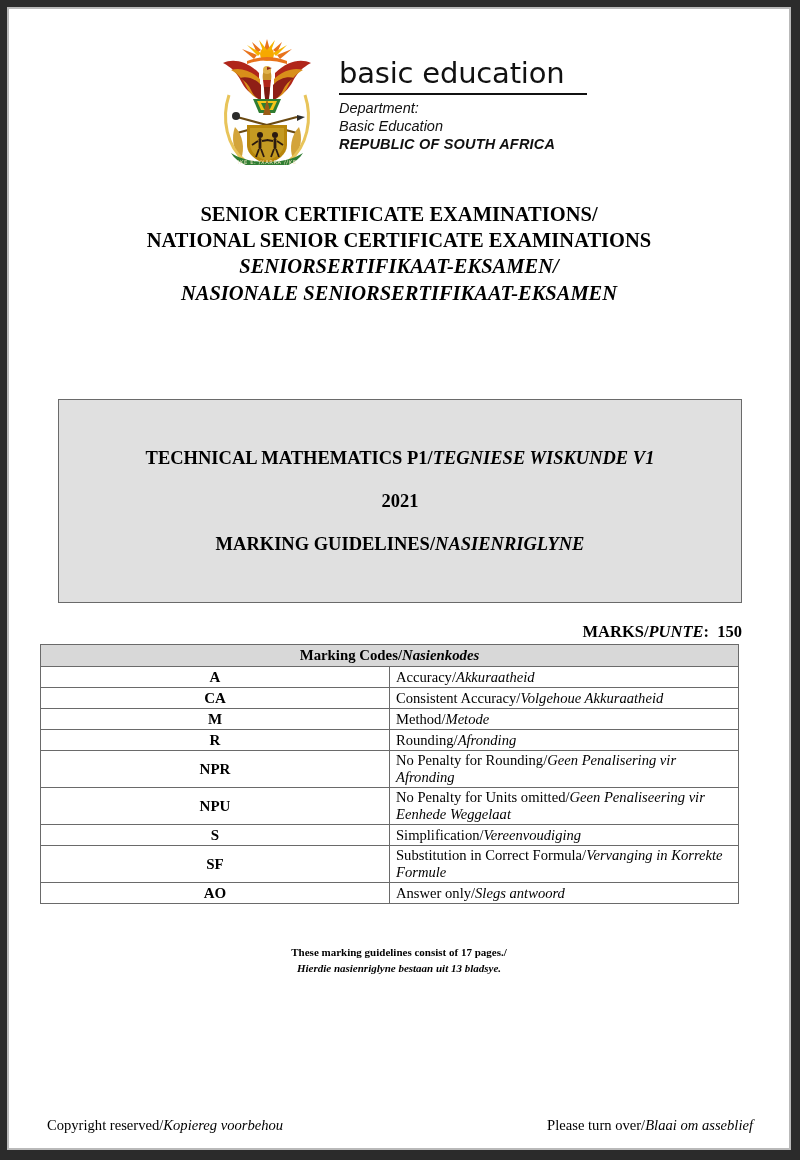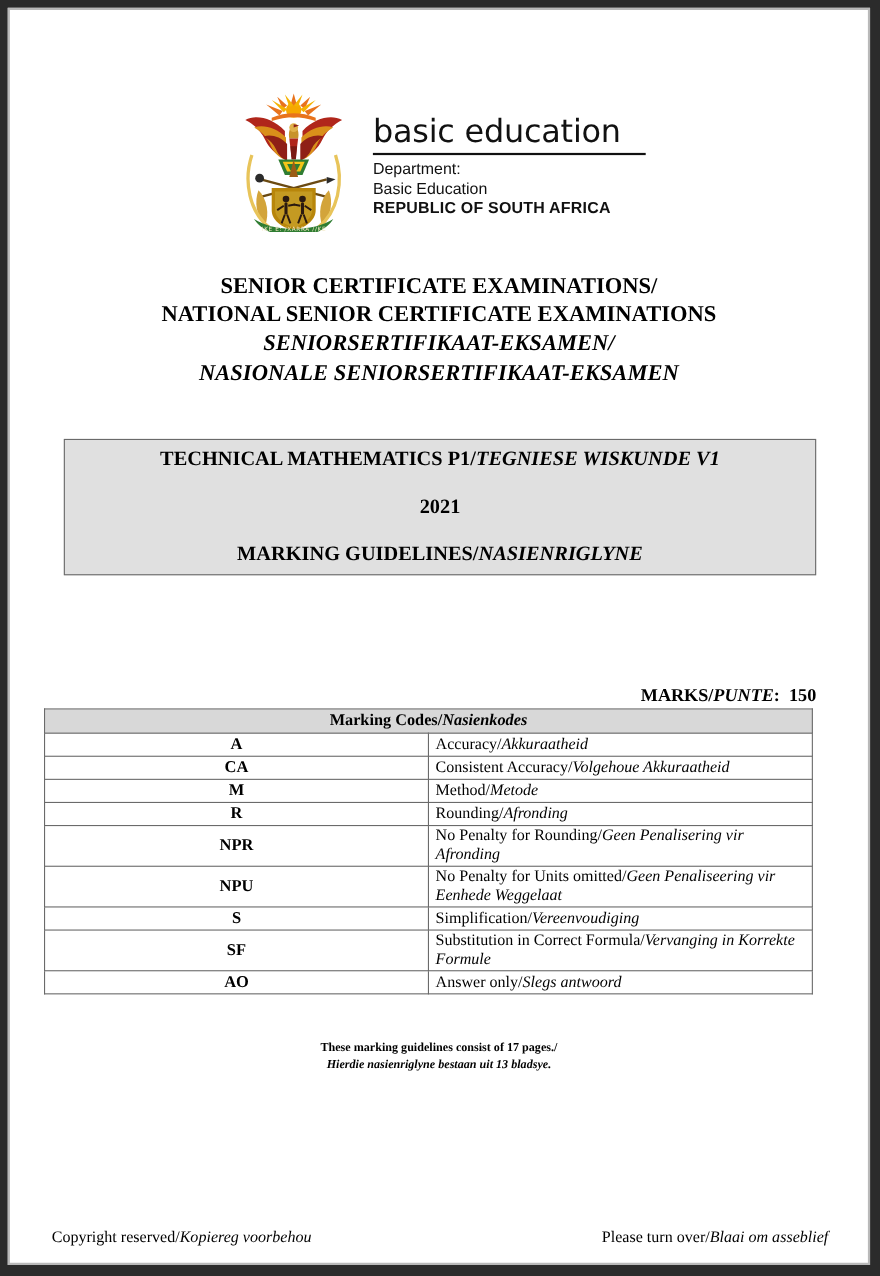--- a/index.html
+++ b/index.html
@@ -33,21 +33,21 @@
     width: 784px;
     height: 1143px;
     padding: 0;
   }
 
   
   .masthead {
     display: flex;
     align-items: flex-start;
     justify-content: center;
-    padding-top: 76px;
+    padding-top: 30px;
     gap: 16px;
   }
   .coat-of-arms { width: 112px; height: 128px; flex: none; }
   .logo-text { padding-top: 22px; }
   .logo-title {
     font-family: "DejaVu Sans", sans-serif;
     font-size: 29px;
     letter-spacing: -0.2px;
     line-height: 1;
     color: #111;
@@ -55,40 +55,41 @@
     padding-bottom: 5px;
     display: block;
     width: 248px;
   }
   .logo-sub {
     font-family: "Liberation Sans", sans-serif;
     font-size: 14.5px;
     line-height: 1.25;
     margin-top: 4px;
     color: #111;
+    font-style: italic;
   }
   .logo-sub .bold { font-weight: bold; letter-spacing: 0.2px; }
 
   
   .exam-heading {
     text-align: center;
     margin-top: 36px;
     font-size: 20.5px;
     line-height: 1.28;
   }
   .exam-heading .en { font-weight: bold; }
   .exam-heading .af { font-weight: bold; font-style: italic; }
 
   
   .title-box {
     position: absolute;
     left: 51px;
     top: 392px;
     width: 684px;
-    height: 124px;
+    height: 204px;
     background: #e0e0e0;
     border: 1.5px solid #6a6a6a;
     box-sizing: border-box;
     display: flex;
     flex-direction: column;
     align-items: center;
     justify-content: center;
     gap: 22px;
   }
   .title-box .line {

